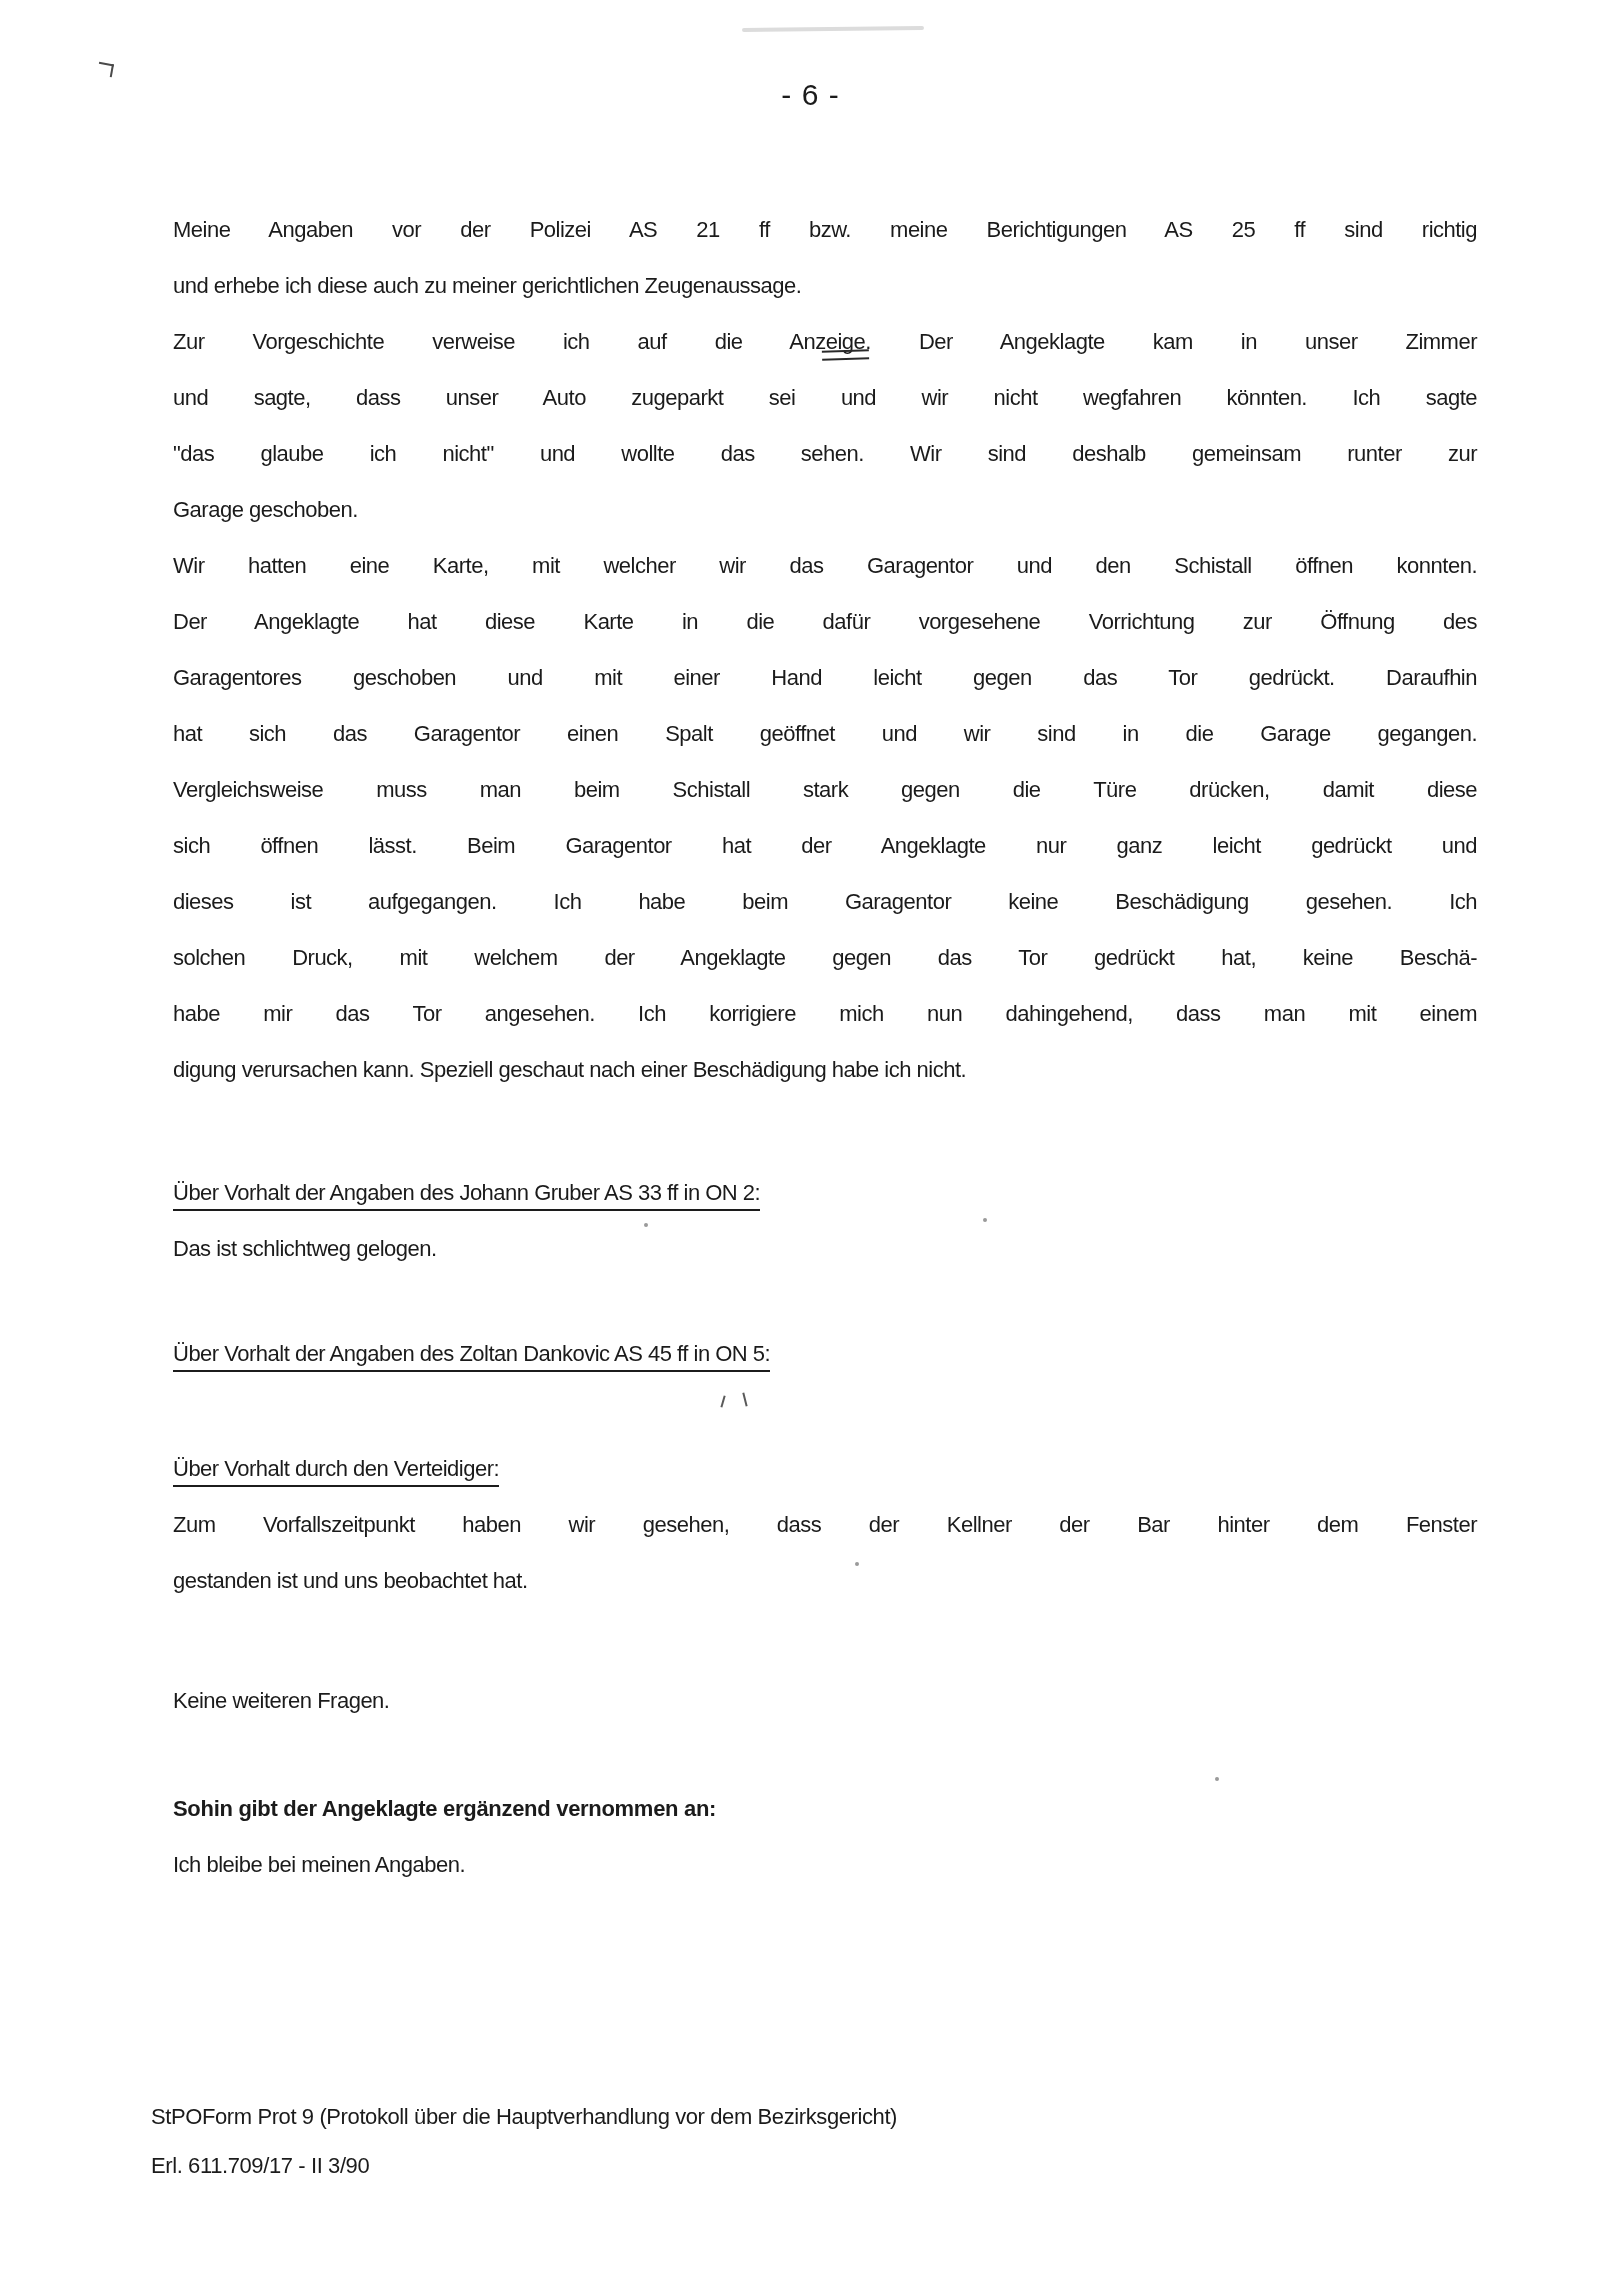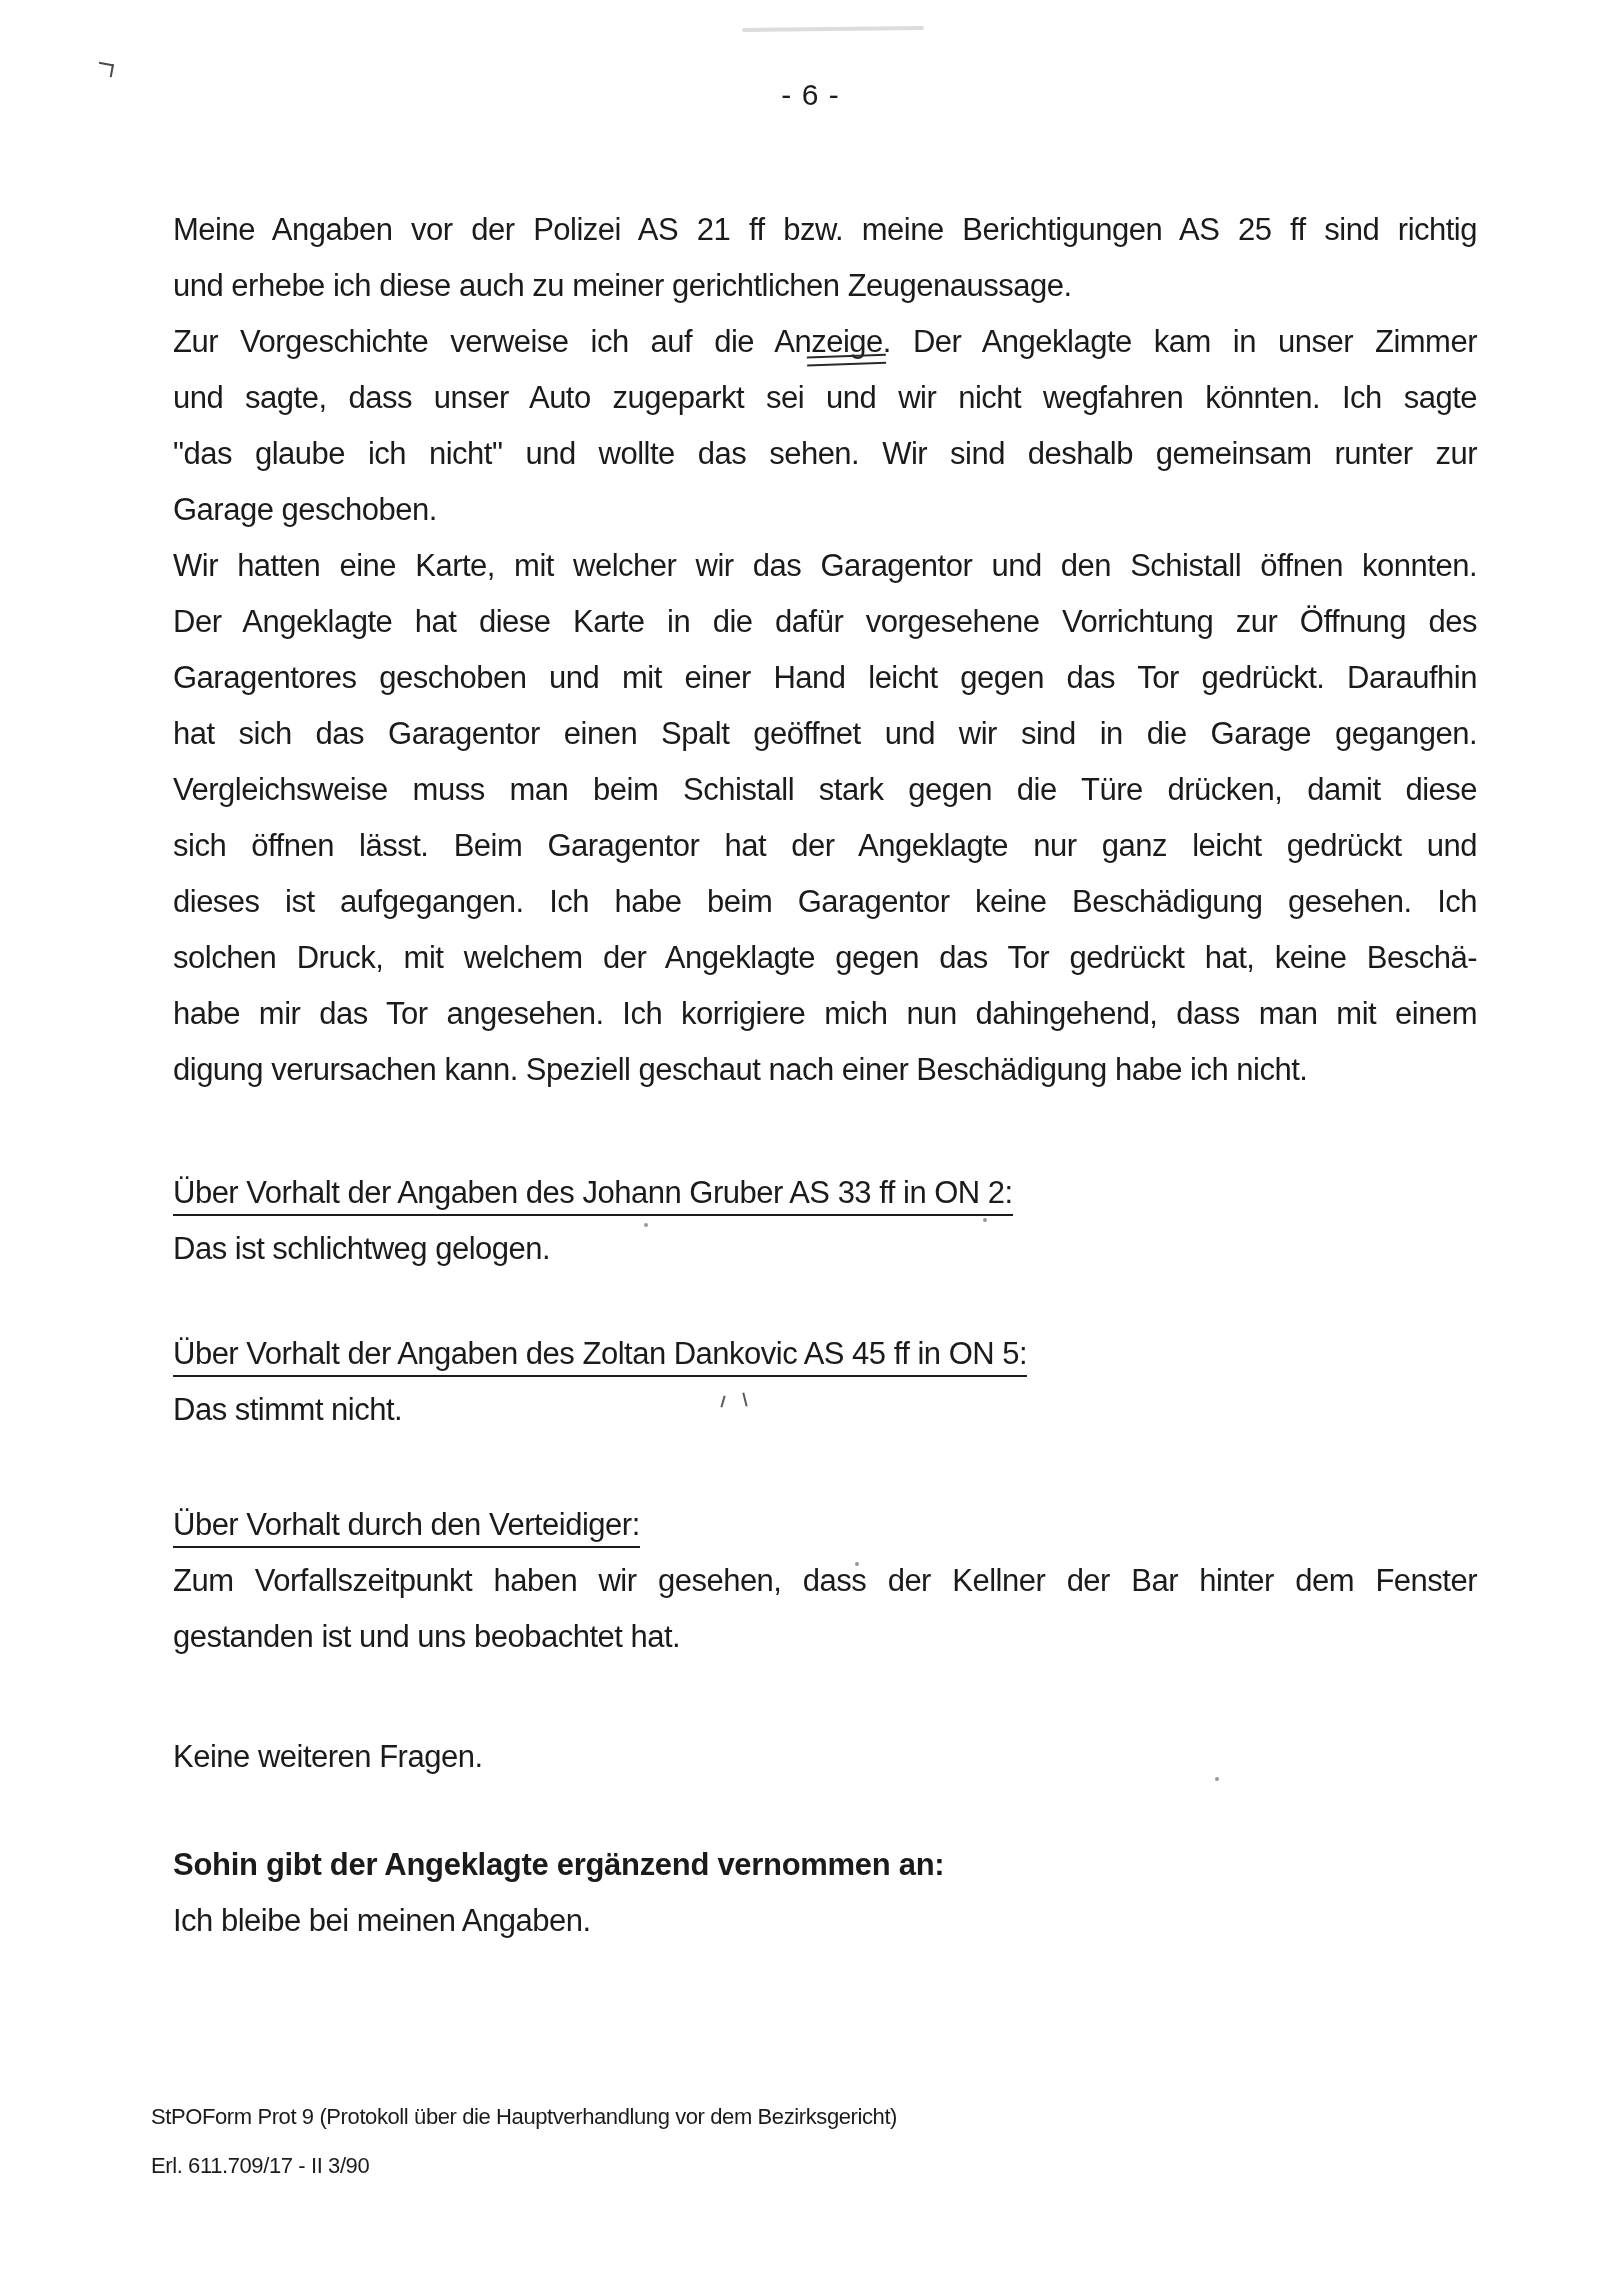--- a/index.html
+++ b/index.html
@@ -9,21 +9,21 @@
     font-family:"Liberation Sans",sans-serif;
     overflow:hidden;
   }
   .page{position:absolute;left:0;top:0;width:1621px;height:2293px;background:#ffffff;}
   .pageno{
     position:absolute;top:78px;left:0;width:1621px;
     text-align:center;font-size:30px;letter-spacing:1px;
   }
   .col{position:absolute;left:173px;top:0;width:1304px;}
   .tline{
-    font-size:31px;line-height:56px;letter-spacing:-0.5px;
+    font-size:22px;line-height:56px;letter-spacing:-0.5px;
     color:#1b1b1b;
   }
   .just{text-align:justify;text-align-last:justify;}
   .first-block{margin-top:202px;}
   .gap-s1{margin-top:67px;}
   .gap-s2{margin-top:49px;}
   .gap-s3{margin-top:59px;}
   .gap-k{margin-top:64px;}
   .gap-b{margin-top:52px;}
   .ul{border-bottom:2.9px solid #1c1c1c;padding-bottom:4px;}
@@ -100,21 +100,20 @@
       <div class="tline">digung verursachen kann. Speziell geschaut nach einer Beschädigung habe ich nicht.</div>
     </div>
 
     <div class="gap-s1">
       <div class="tline"><span class="ul">Über Vorhalt der Angaben des Johann Gruber AS 33 ff in ON 2:</span></div>
       <div class="tline">Das ist schlichtweg gelogen.</div>
     </div>
 
     <div class="gap-s2">
       <div class="tline"><span class="ul">Über Vorhalt der Angaben des Zoltan Dankovic AS 45 ff in ON 5:</span></div>
-      <div class="tline">Das stimmt nicht.</div>
     </div>
 
     <div class="gap-s3">
       <div class="tline"><span class="ul">Über Vorhalt durch den Verteidiger:</span></div>
       <div class="tline just">Zum Vorfallszeitpunkt haben wir gesehen, dass der Kellner der Bar hinter dem Fenster</div>
       <div class="tline">gestanden ist und uns beobachtet hat.</div>
     </div>
 
     <div class="gap-k">
       <div class="tline">Keine weiteren Fragen.</div>

